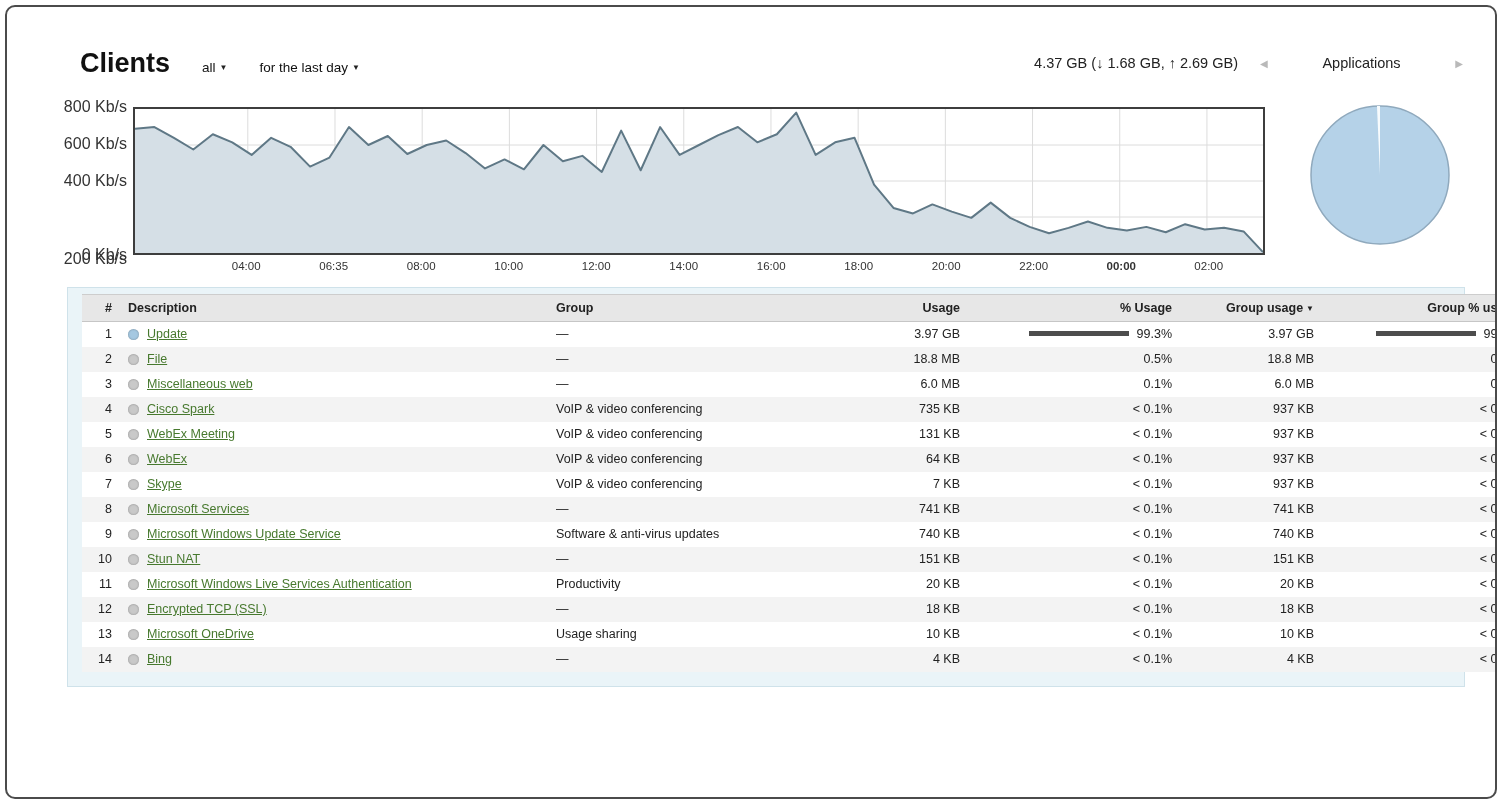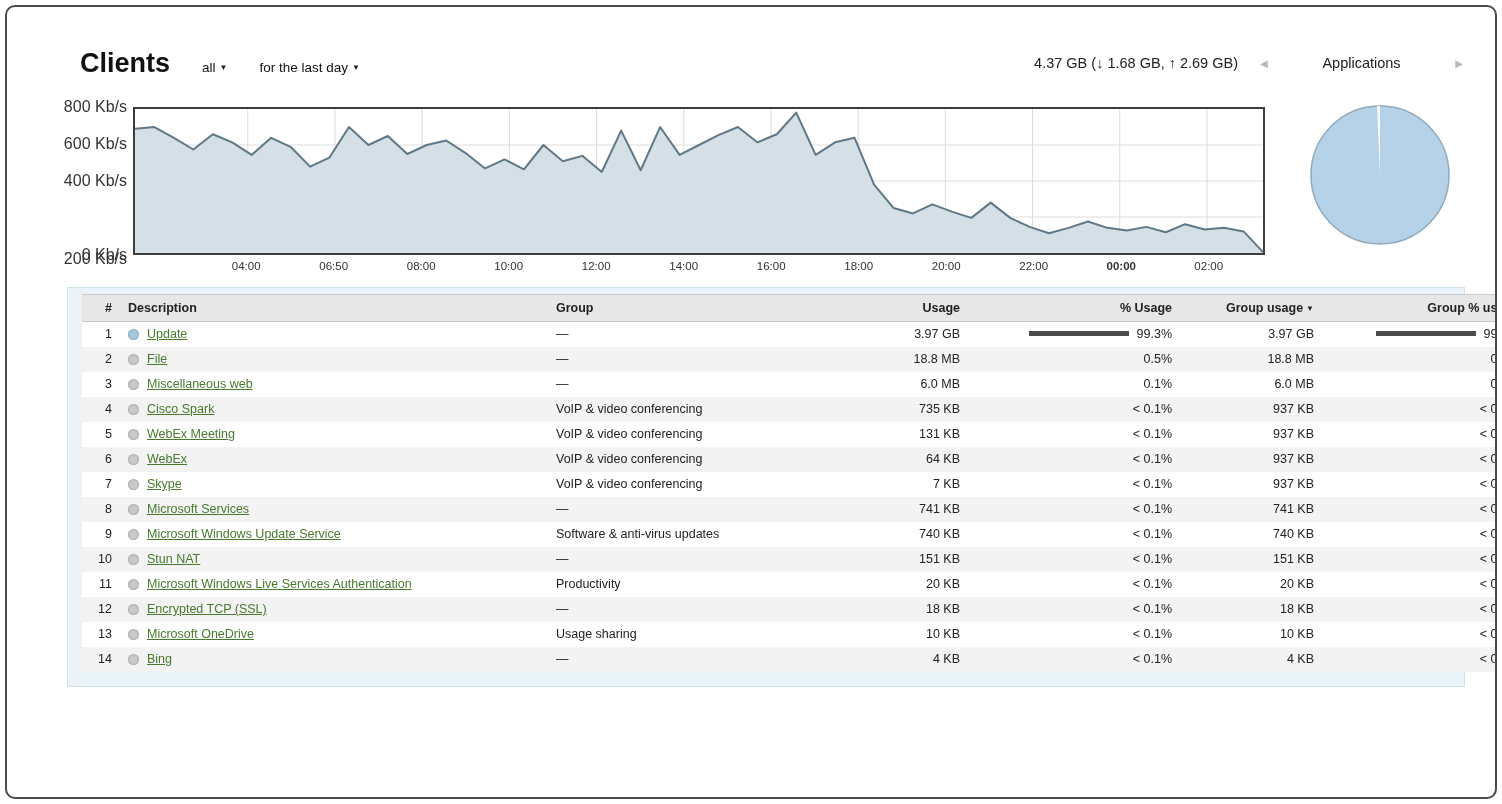--- a/index.html
+++ b/index.html
@@ -119,21 +119,21 @@
                 <line x1="795.6999999999999" y1="0" x2="795.6999999999999" y2="150" stroke="#dcdcdc" vector-effect="non-scaling-stroke"></line>
                 <line x1="872.9999999999999" y1="0" x2="872.9999999999999" y2="150" stroke="#dcdcdc" vector-effect="non-scaling-stroke"></line>
                 <line x1="950.3" y1="0" x2="950.3" y2="150" stroke="#dcdcdc" vector-effect="non-scaling-stroke"></line>
               </g>
             <polygon points="0,150 0.0,20.6 17.2,18.8 34.5,30.0 51.7,42.2 69.0,26.3 86.2,34.7 103.4,47.8 120.7,30.0 137.9,39.4 155.2,60.0 172.4,50.6 189.7,18.8 206.9,37.5 224.1,28.1 241.4,46.9 258.6,37.5 275.9,32.8 293.1,45.9 310.3,61.9 327.6,52.5 344.8,62.8 362.1,37.5 379.3,54.4 396.6,48.8 413.8,65.6 431.0,22.5 448.3,63.8 465.5,18.8 482.8,47.8 500.0,37.5 517.2,27.2 534.5,18.8 551.7,34.7 569.0,26.3 586.2,3.8 603.4,47.8 620.7,34.7 637.9,30.0 655.2,78.8 672.4,103.1 689.7,108.8 706.9,99.4 724.1,106.9 741.4,113.4 758.6,97.5 775.9,113.4 793.1,122.8 810.3,129.4 827.6,123.8 844.8,117.2 862.1,123.8 879.3,126.6 896.6,122.8 913.8,128.4 931.0,120.0 948.3,125.6 965.5,123.8 982.8,127.5 1000.0,149.1 1000,150" fill="#d5dfe6"></polygon>
             <polyline fill="none" stroke-width="2" stroke-linejoin="round" vector-effect="non-scaling-stroke" points="0.0,20.6 17.2,18.8 34.5,30.0 51.7,42.2 69.0,26.3 86.2,34.7 103.4,47.8 120.7,30.0 137.9,39.4 155.2,60.0 172.4,50.6 189.7,18.8 206.9,37.5 224.1,28.1 241.4,46.9 258.6,37.5 275.9,32.8 293.1,45.9 310.3,61.9 327.6,52.5 344.8,62.8 362.1,37.5 379.3,54.4 396.6,48.8 413.8,65.6 431.0,22.5 448.3,63.8 465.5,18.8 482.8,47.8 500.0,37.5 517.2,27.2 534.5,18.8 551.7,34.7 569.0,26.3 586.2,3.8 603.4,47.8 620.7,34.7 637.9,30.0 655.2,78.8 672.4,103.1 689.7,108.8 706.9,99.4 724.1,106.9 741.4,113.4 758.6,97.5 775.9,113.4 793.1,122.8 810.3,129.4 827.6,123.8 844.8,117.2 862.1,123.8 879.3,126.6 896.6,122.8 913.8,128.4 931.0,120.0 948.3,125.6 965.5,123.8 982.8,127.5 1000.0,149.1" stroke="#5f7886"></polyline>
           </svg>
         </div>
         <div class="xlabels">
             <span style="left: 10%;">04:00</span>
-            <span style="left: 17.73%;">06:50</span>
+            <span style="left: 17.73%;">06:35</span>
             <span style="left: 25.46%;">08:00</span>
             <span style="left: 33.19%;">10:00</span>
             <span style="left: 40.92%; text-align: center;">12:00</span>
             <span style="left: 48.65%;">14:00</span>
             <span style="left: 56.38%;">16:00</span>
             <span style="left: 64.11%;">18:00</span>
             <span style="left: 71.84%;">20:00</span>
             <span style="left: 79.57%;">22:00</span>
             <span style="left: 87.3%; font-weight: bold;">00:00</span>
             <span style="left: 95.03%;">02:00</span>

